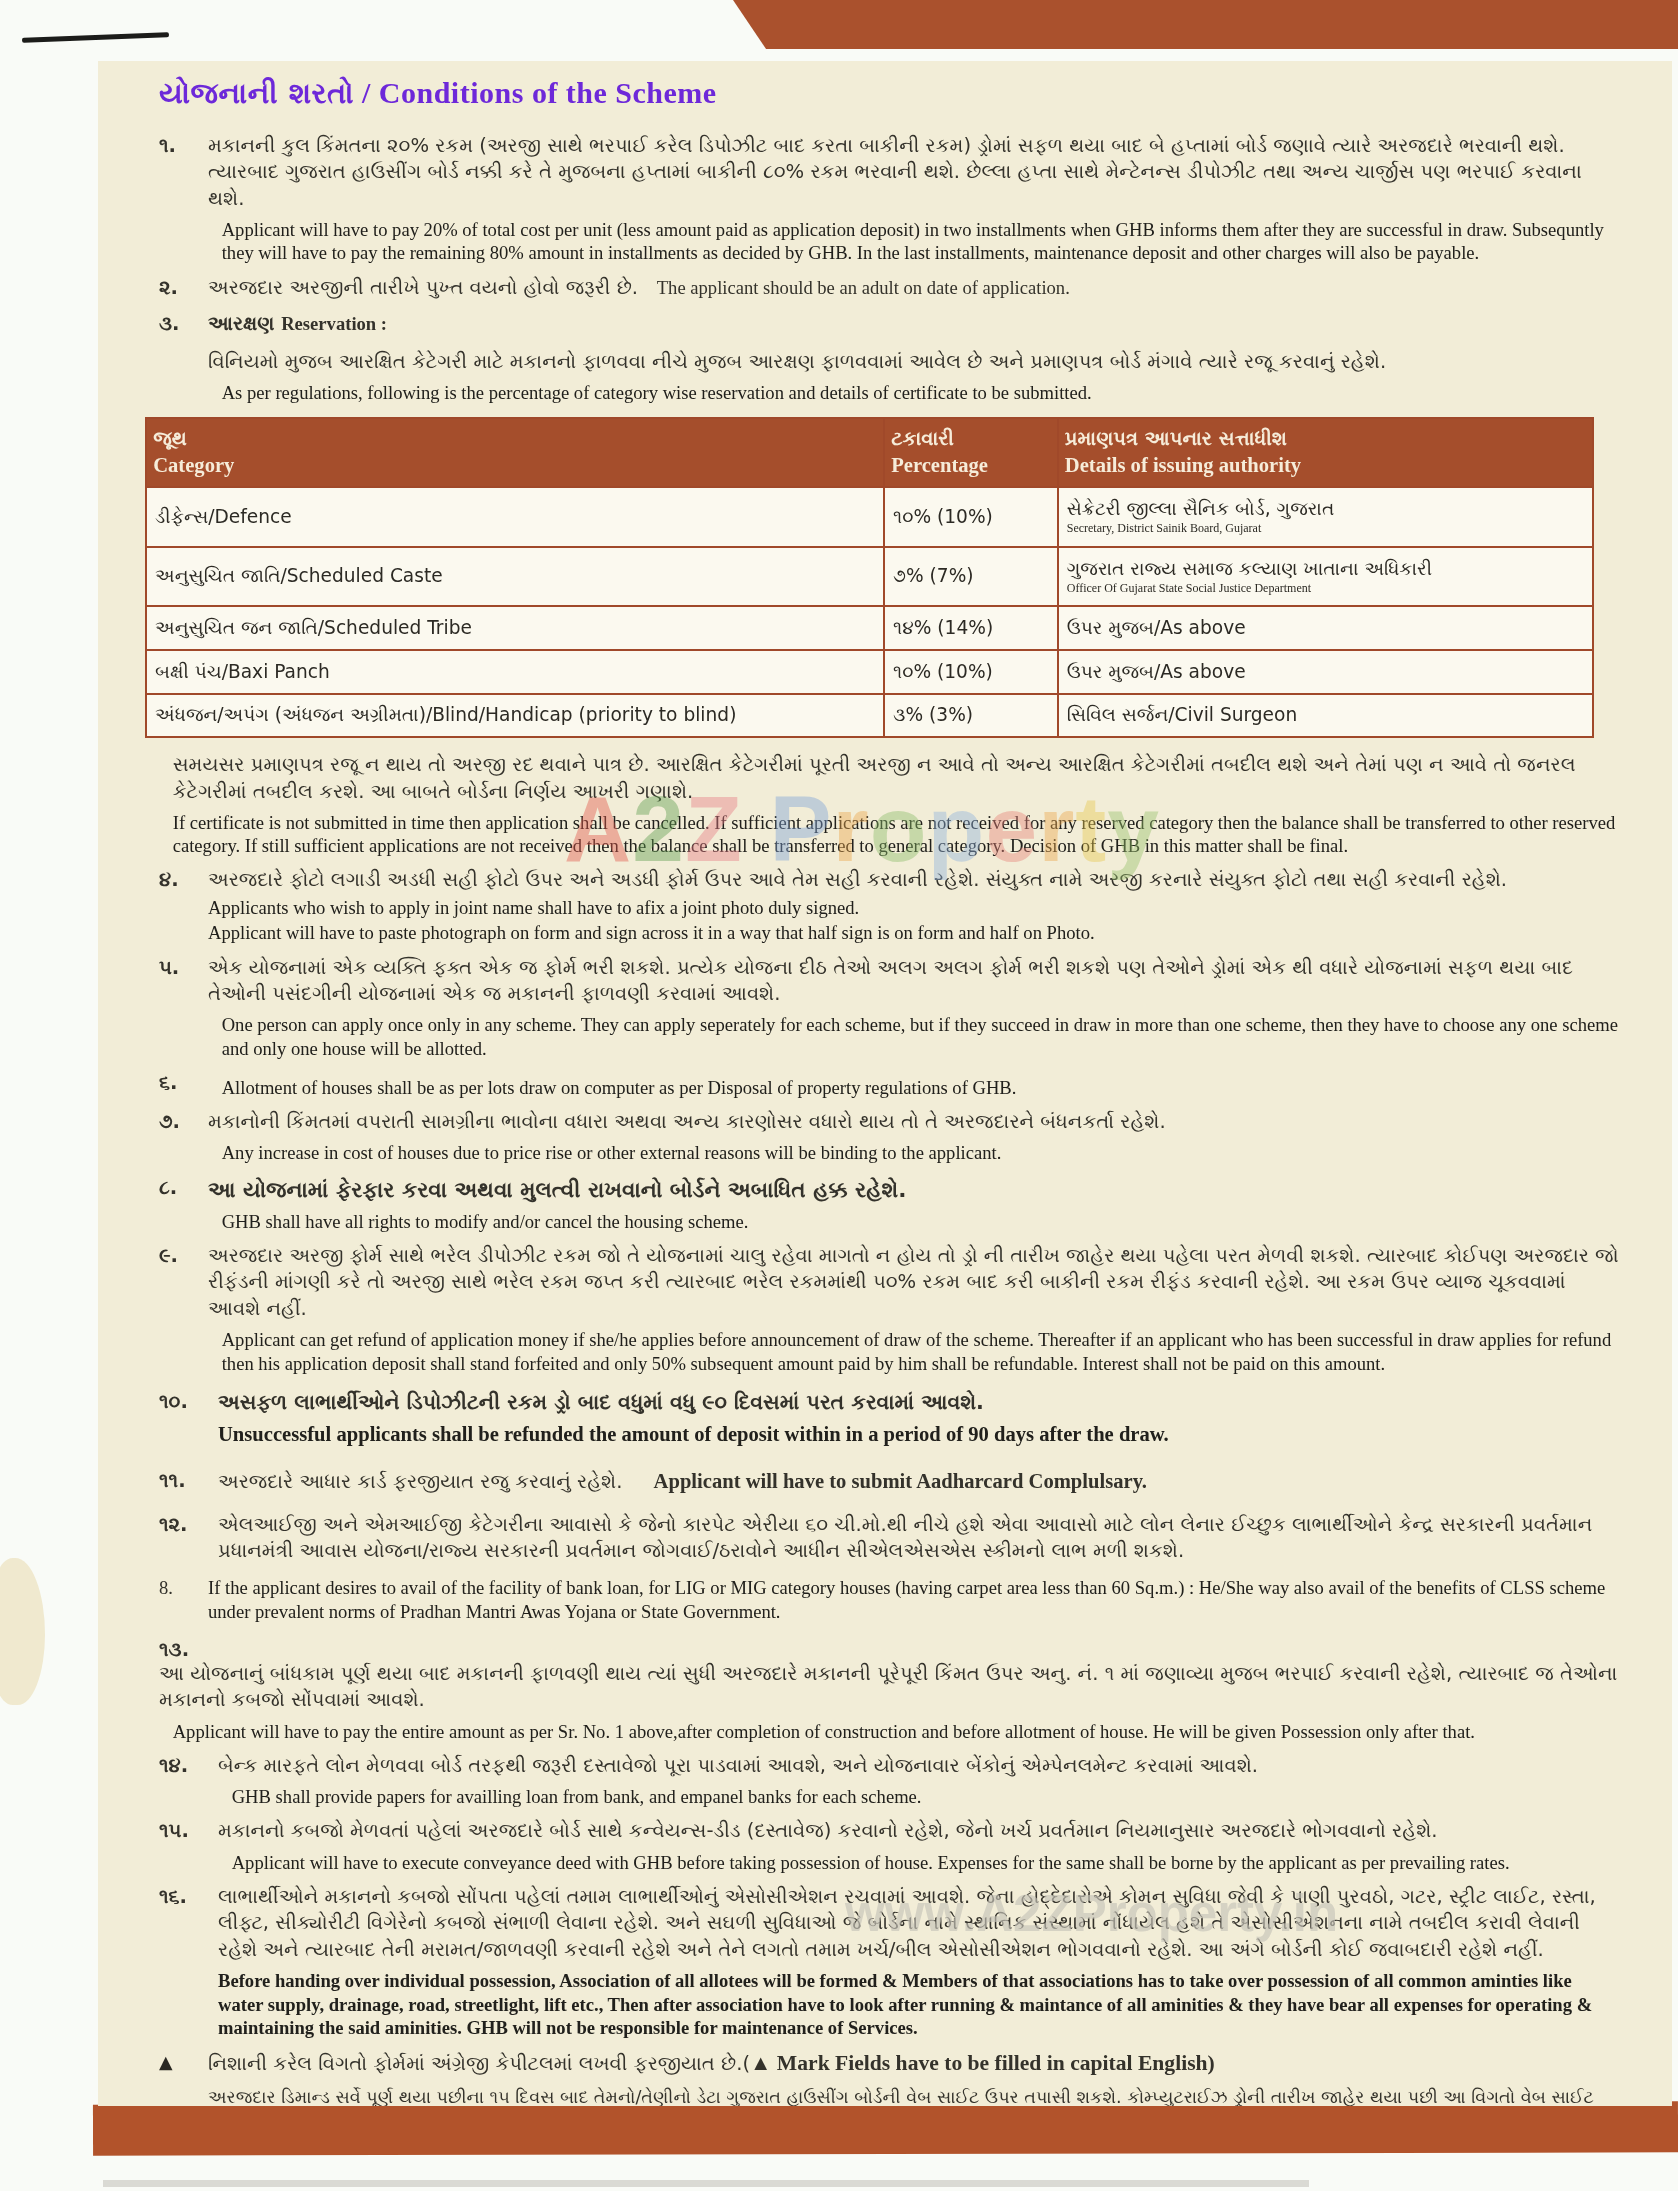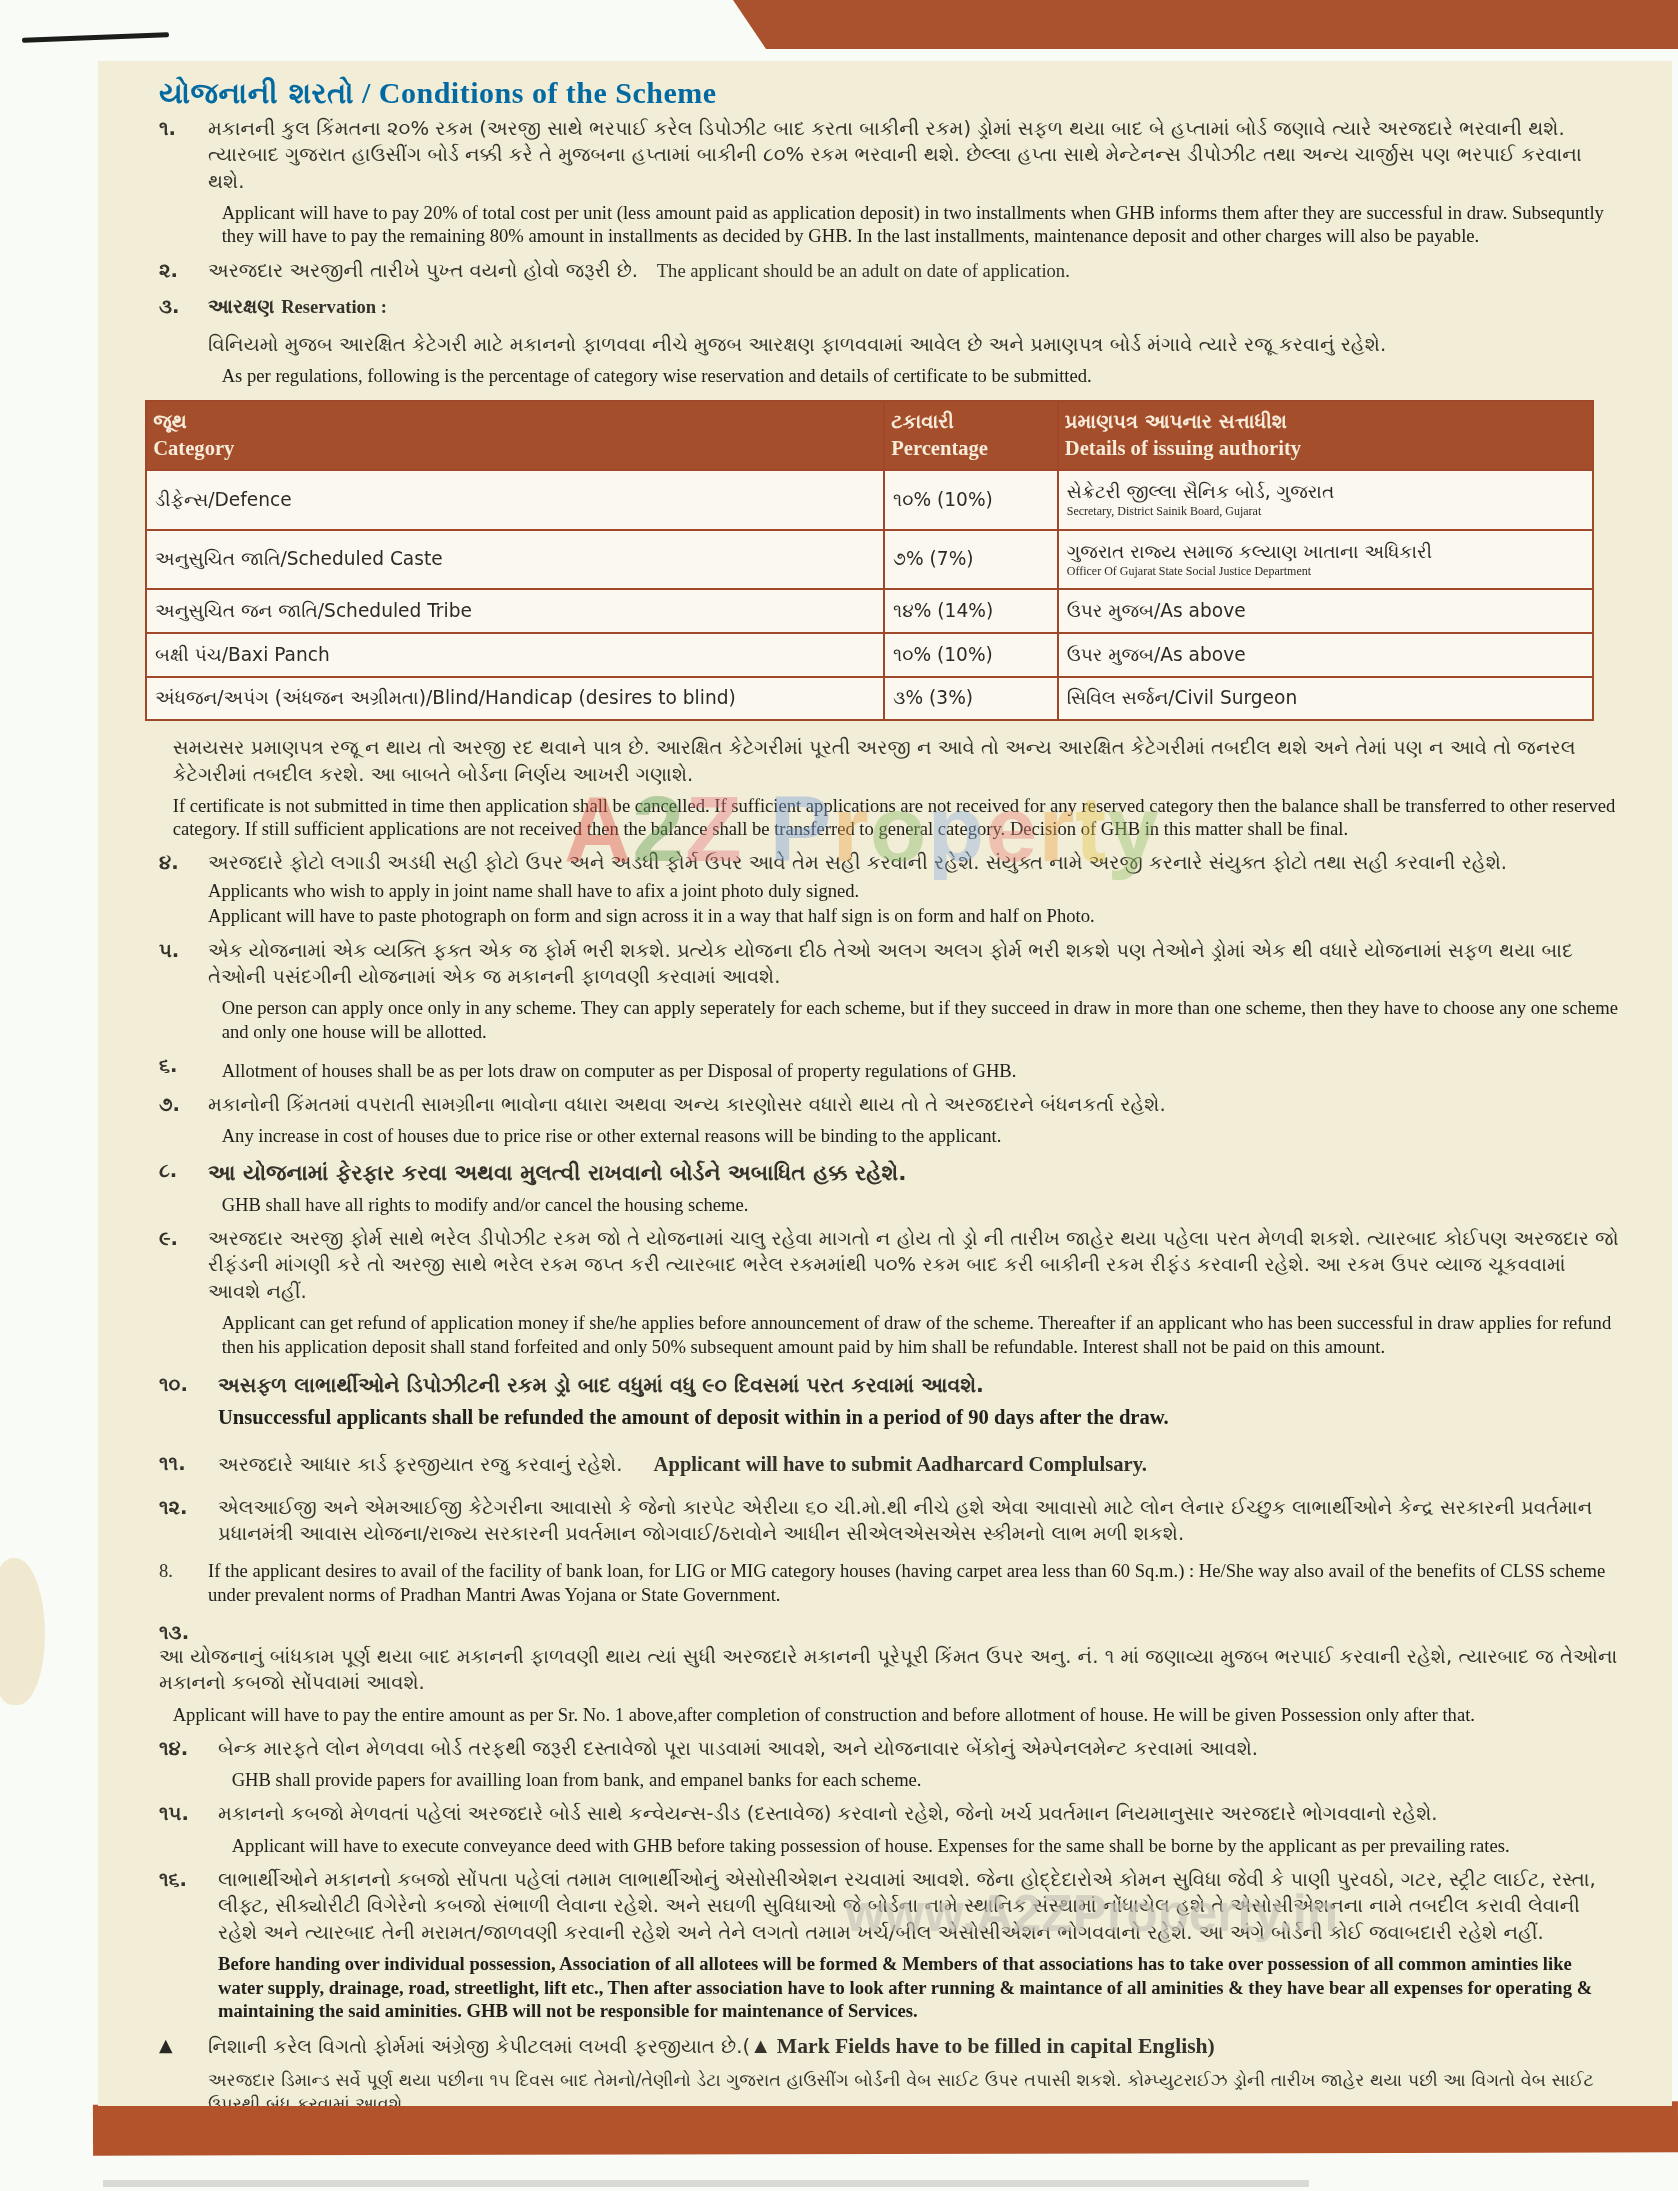--- a/index.html
+++ b/index.html
@@ -34,21 +34,21 @@
   .page {
     position: absolute; left: 98px; top: 61px; width: 1574px; height: 2045px;
     background: #f2edd7;
     padding: 13.7px 53px 0 61px;
     box-sizing: border-box;
     overflow: hidden;
   }
   .gu { font-family: "DejaVu Sans", sans-serif; }
   .en { font-family: "Liberation Serif", serif; }
   h1.doc-title {
-    margin: 0 0 5px 0; font-size: 29px; line-height: 1.2; color: #0369a1;
+    margin: 0 0 22px 0; font-size: 29px; line-height: 1.2; color: #6d28d9;
     font-weight: bold; letter-spacing: 0.5px;
   }
   h1 .t-en { font-family: "Liberation Serif", serif; font-size: 30px; }
   .item { display: flex; margin: 0 0 9.8px 0; }
   .item .num { flex: none; width: 49px; font-size: 19.6px; font-weight: bold; color: #34322b; padding-top: 1px; }
   .item .num.wide { width: 59px; }
   .item .body { flex: 1; min-width: 0; }
   p.gu-text { margin: 0; font-size: 19.6px; line-height: 1.35; color: #34322b; }
   p.en-text { margin: 5.9px 0 0 13.7px; font-size: 18.6px; line-height: 1.26; color: #21201c; font-family: "Liberation Serif", serif; }
   p.en-text.no-ind { margin-left: 0; }
@@ -173,21 +173,21 @@
           </td>
       </tr>
       <tr>
         <td>બક્ષી પંચ/Baxi Panch</td>
         <td>૧૦% (10%)</td>
         <td>
             <div class="gu">ઉપર મુજબ/As above</div>
           </td>
       </tr>
       <tr>
-        <td>અંધજન/અપંગ (અંધજન અગ્રીમતા)/Blind/Handicap (desires to blind)</td>
+        <td>અંધજન/અપંગ (અંધજન અગ્રીમતા)/Blind/Handicap (priority to blind)</td>
         <td>૩% (3%)</td>
         <td>
             <div class="gu">સિવિલ સર્જન/Civil Surgeon</div>
           </td>
       </tr>
     </tbody>
   </table>
 
   <div class="item">
     <div class="body" style="margin-left:13.7px;">

